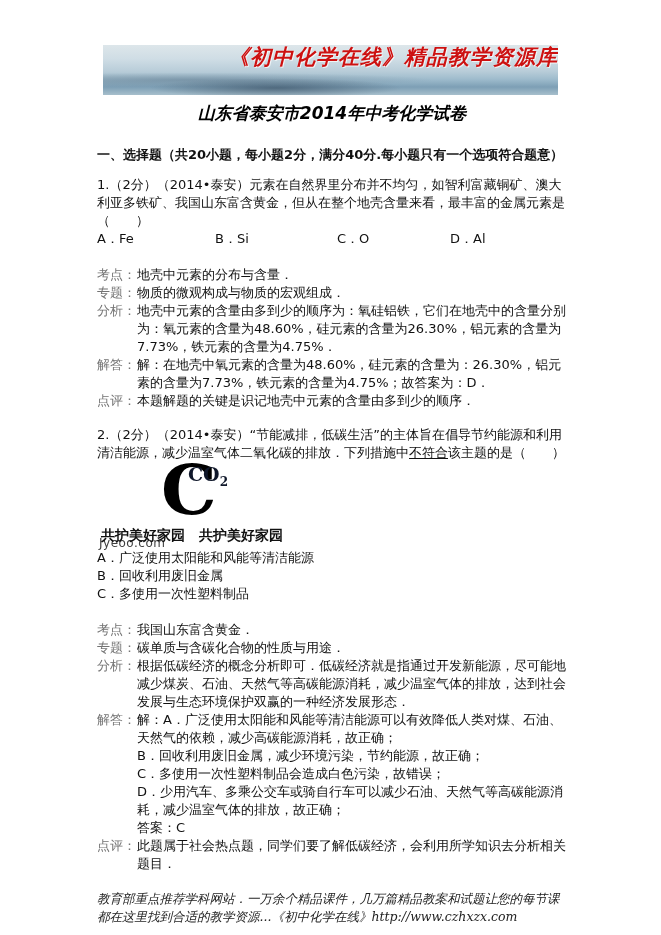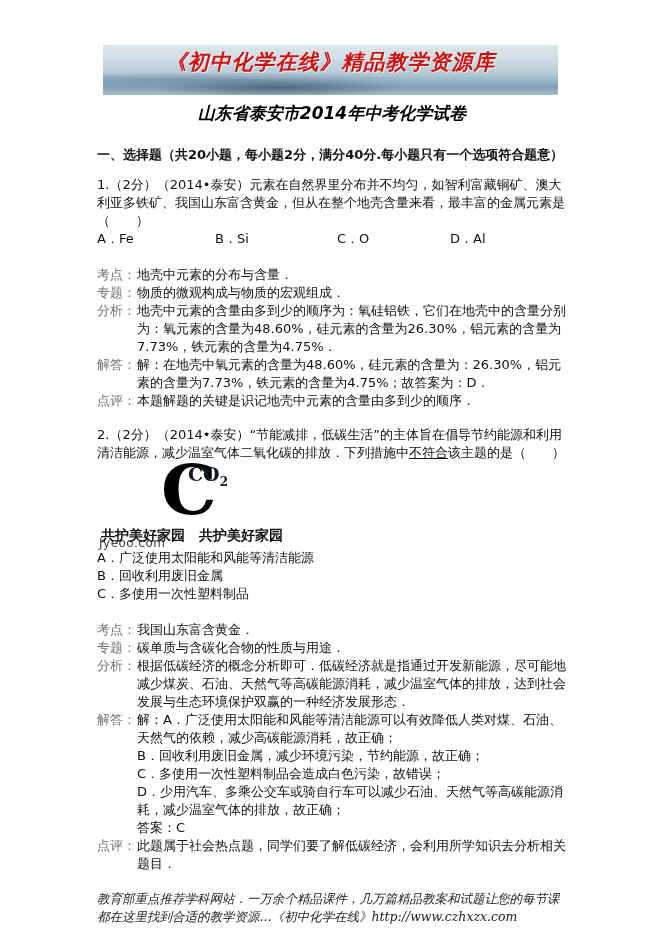--- a/index.html
+++ b/index.html
@@ -15,27 +15,27 @@
   .banner{
     position:absolute;left:103px;top:45px;width:455px;height:50px;
     background:
       radial-gradient(ellipse 180px 14px at 38% 86%, rgba(40,60,80,.55), rgba(40,60,80,0) 70%),
       radial-gradient(ellipse 320px 10px at 20% 70%, rgba(90,115,135,.5), rgba(90,115,135,0) 75%),
       linear-gradient(180deg,#dde6ea 0%,#cfdde5 28%,#b9cdd9 52%,#9fbccd 68%,#7d9fb5 84%,#a7bfcc 100%);
     text-align:center;
     overflow:hidden;
   }
   .banner-title{
-    margin-top:5px;
     font-family:"DejaVu Serif","Liberation Serif",serif;
     font-style:italic;font-weight:bold;
     font-size:21px;line-height:24px;
     color:#cc1111;
     text-shadow:0 0 1px #ffffff,1px 1px 0 rgba(255,255,255,.7);
     letter-spacing:1px;
+    text-align:right;
   }
   .banner-url{
     font-weight:bold;font-size:15px;line-height:17px;
     color:#cc2222;
     text-shadow:0 0 1px rgba(255,255,255,.6);
     letter-spacing:1px;
   }
   
   .content{position:absolute;left:97px;top:101px;width:470px;}
   .doc-title{

